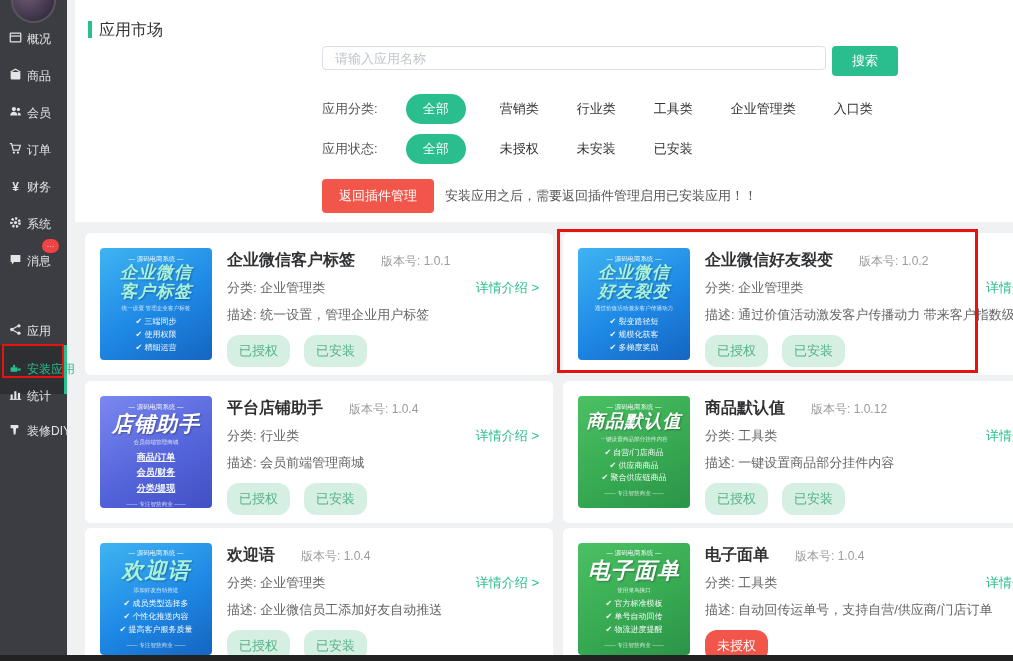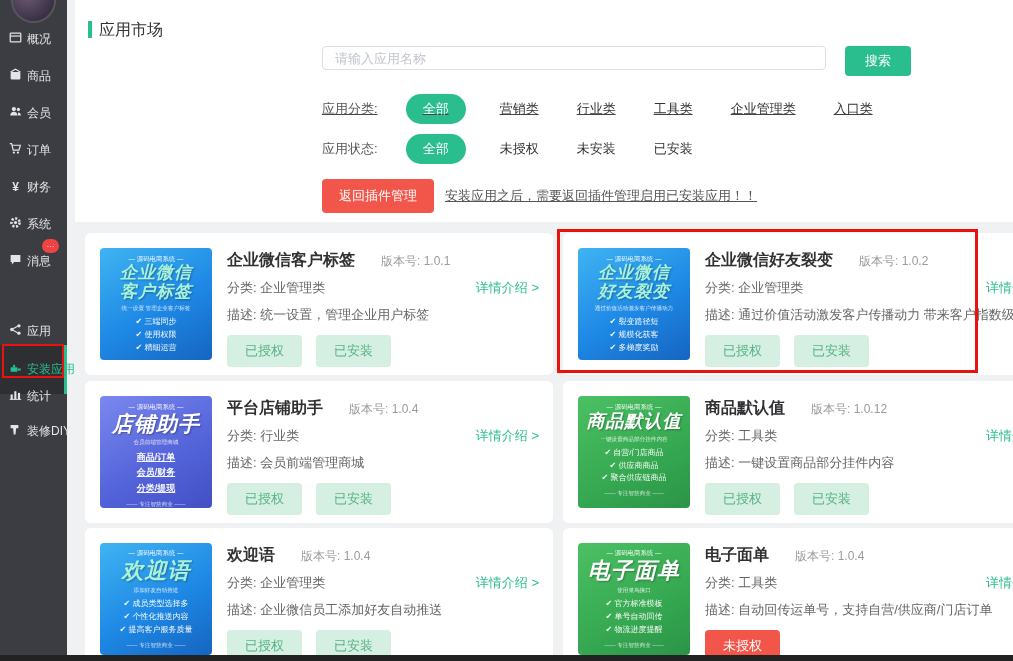--- a/index.html
+++ b/index.html
@@ -22,30 +22,30 @@
 
   
   .panel { position:absolute; left:75px; top:0; width:938px; height:222px; background:#fff; }
   .title-bar { position:absolute; left:13px; top:21px; width:4px; height:17px; background:#2abd8d; }
   .page-title { position:absolute; left:24px; top:20px; font-size:16px; color:#333; }
   .search-input { position:absolute; left:247px; top:46px; width:504px; height:24px; border:1px solid #dcdfe6;
                   border-radius:4px; padding:8px 12px; font-size:13px; color:#333; outline:none;
                   font-family:Liberation Sans, sans-serif; }
   .search-input::placeholder { color:#c0c4cc; }
   .search-btn { position:absolute; left:757px; top:46px; width:66px; height:30px; background:#2abd8d;
-                color:#fff; border:none; border-radius:4px; font-size:13px; cursor:pointer; font-family:inherit;margin-left:13px; }
+                color:#fff; border:none; border-radius:4px; font-size:13px; cursor:pointer; font-family:inherit; }
   .filter-row { position:absolute; left:247px; display:flex; align-items:center; font-size:13px; color:#444; }
-  .row-cat { top:94px;text-decoration:underline; } .row-status { top:134px; }
+  .row-cat { top:94px; } .row-status { top:134px; }
   .filter-label { margin-right:28px; color:#555; }
   .pill { background:#2abd8d; color:#fff; padding:6px 17px; border-radius:15px; margin-right:34px;
           font-size:13px; cursor:pointer; }
   .filter-item { margin-right:38px; cursor:pointer; color:#333; }
   .back-btn { position:absolute; left:247px; top:179px; background:#f2564a; color:#fff; border:none;
               border-radius:4px; padding:8px 17px; font-size:13px; cursor:pointer; font-family:inherit; }
-  .notice { position:absolute; left:370px; top:187px; font-size:13px; color:#555;text-decoration:underline; }
+  .notice { position:absolute; left:370px; top:187px; font-size:13px; color:#555; }
 
   
   .cards { position:absolute; left:85px; top:233px; width:950px; height:428px; }
   .card { position:absolute; width:468px; height:142px; background:#fff; border-radius:6px; }
   .c0 { left:0;   top:0; }   .c1 { left:478px; top:0; }
   .c2 { left:0;   top:148px;} .c3 { left:478px; top:148px; }
   .c4 { left:0;   top:295px;} .c5 { left:478px; top:295px; }
 
   .thumb { position:absolute; left:15px; top:15px; width:112px; height:112px; border-radius:4px;
            color:#fff; text-align:center; overflow:hidden; padding-top:5px; }
@@ -61,21 +61,21 @@
   .t-point { font-size:8px; line-height:1.6; opacity:.95; }
   .links .t-point { text-decoration:underline; font-weight:bold; font-size:9px; line-height:1.7; }
   .t-foot { font-size:7px; opacity:.75; margin-top:3px; transform:scale(.8); }
 
   .card-head { position:absolute; left:142px; top:17px; display:flex; align-items:baseline; gap:26px; white-space:nowrap; }
   .card-name { font-size:16px; font-weight:bold; color:#303133; }
   .card-ver  { font-size:12px; color:#9b9b9b; }
   .card-line1 { position:absolute; left:142px; top:46px; font-size:13px; color:#666; }
   .card-line2 { position:absolute; left:142px; top:73px; font-size:13px; color:#666; white-space:nowrap; }
   .card-badges { position:absolute; left:142px; top:102px; display:flex; gap:14px; }
-  .badge { background:#d5efe2; color:#57b387; font-size:13px; padding:7px 18px; border-radius:4px; cursor:pointer; }
+  .badge { background:#d5efe2; color:#57b387; font-size:13px; padding:7px 12px; border-radius:12px; cursor:pointer; }
   .badge.danger { background:#f2564a; color:#fff; }
   .detail-link { position:absolute; top:46px; font-size:13px; color:#2abd8d; cursor:pointer; white-space:nowrap; }
   .col-left  .detail-link { right:14px; }
   .col-right .detail-link { left:423px; }
 
   
   .anno { position:absolute; border:2px solid #e8130c; z-index:9; pointer-events:none; }
   .anno-sidebar { left:2px; top:344px; width:62px; height:34px; }
   .anno-card { left:557px; top:229px; width:421px; height:144px; border-width:3px; }
 

